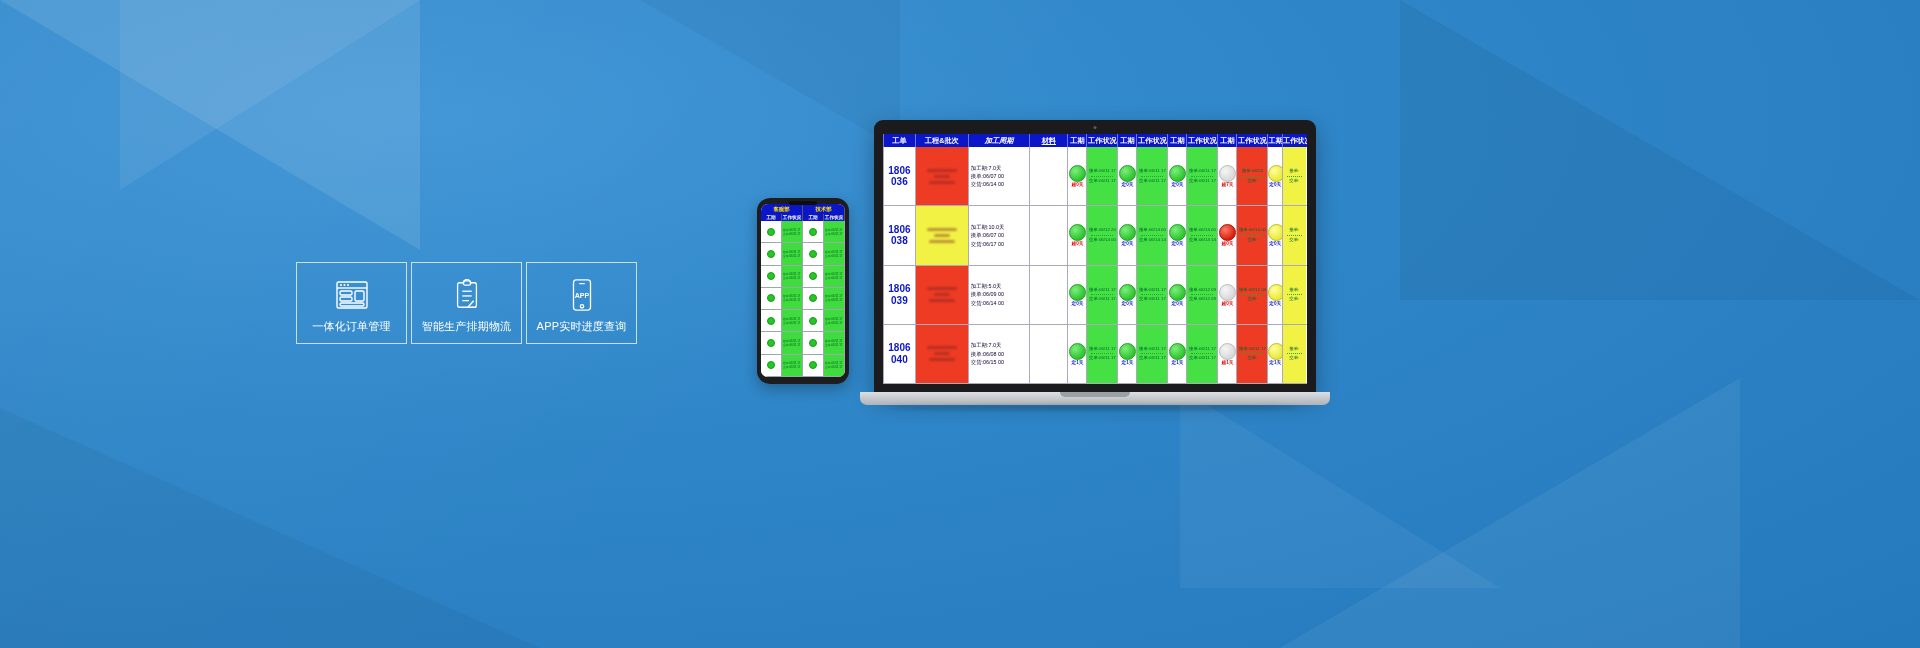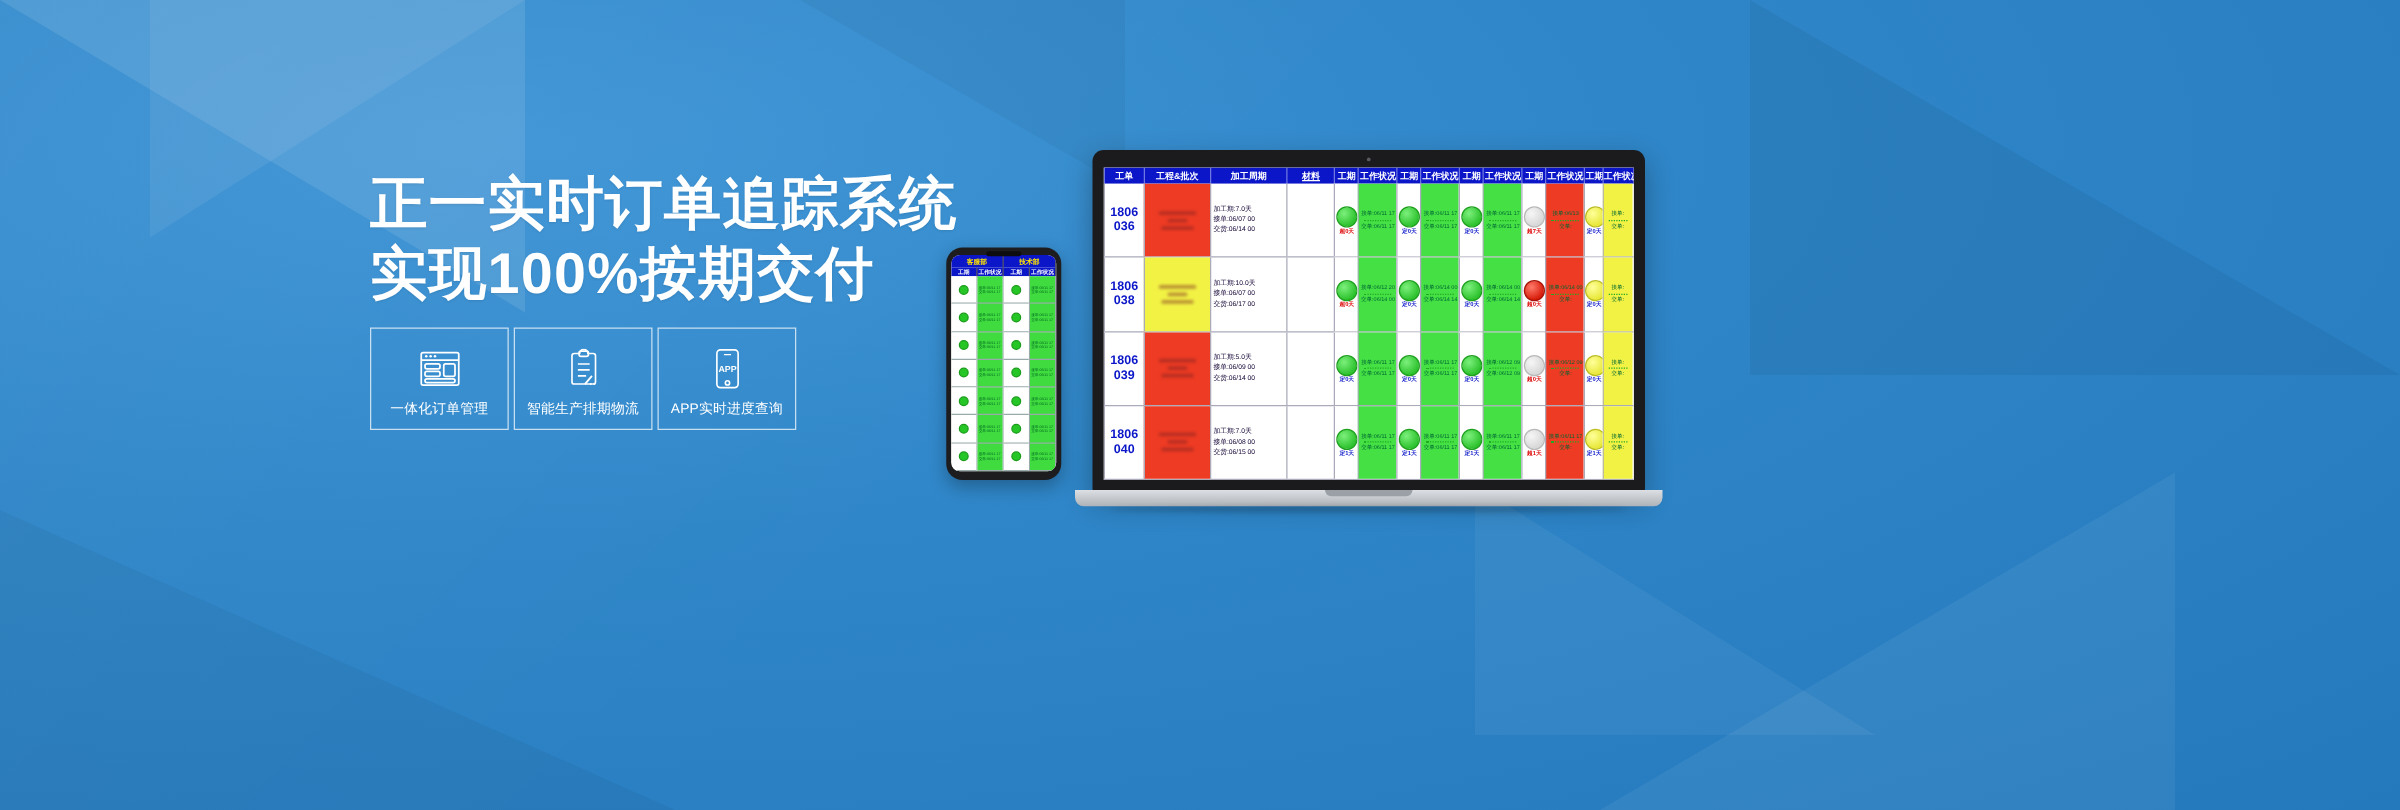--- a/index.html
+++ b/index.html
@@ -158,26 +158,20 @@
 
 <div id="banner">
   <div class="facet f1"></div>
   <div class="facet f2"></div>
   <div class="facet f3"></div>
   <div class="facet f4"></div>
   <div class="facet f5"></div>
   <div class="facet f6"></div>
   <div class="facet f7"></div>
 
-  <div class="copy">
-    <div class="headline">
-      <span>正一实时订单追踪系统</span>
-      <span class="l2">实现100%按期交付</span>
-    </div>
-  </div>
 
   <div class="features">
 
     <div class="feature">
       <div class="ic">
         <svg width="34" height="30" viewBox="0 0 34 30" fill="none" stroke="#ffffff" stroke-width="1.4">
           <rect x="2" y="2" width="30" height="26" rx="1.5"></rect>
           <line x1="2" y1="8" x2="32" y2="8"></line>
           <circle cx="6" cy="5" r="1" fill="#fff" stroke="none"></circle>
           <circle cx="9.5" cy="5" r="1" fill="#fff" stroke="none"></circle>
@@ -332,21 +326,21 @@
 
   <div class="laptop">
     <div class="lid">
       <div class="cam"></div>
       <div class="screen">
 
 
         <div class="hdr-row" id="hdr-row">
             <div class="hdr" style="width: 7.5%;">工单</div>
             <div class="hdr" style="width: 12.5%;">工程&amp;批次</div>
-            <div class="hdr" style="width: 14.5%;">加工周期</div>
+            <div class="hdr" style="width: 14.5%; font-style: italic;">加工周期</div>
             <div class="hdr" style="width: 9%; text-decoration: underline;">材料</div>
             <div class="hdr" style="width: 4.484%;">工期</div>
             <div class="hdr" style="width: 7.316%;">工作状况</div>
             <div class="hdr" style="width: 4.484%;">工期</div>
             <div class="hdr" style="width: 7.316%;">工作状况</div>
             <div class="hdr" style="width: 4.484%;">工期</div>
             <div class="hdr" style="width: 7.316%;">工作状况</div>
             <div class="hdr" style="width: 4.484%;">工期</div>
             <div class="hdr" style="width: 7.316%;">工作状况</div>
             <div class="hdr" style="width: 3.42%;">工期</div>

